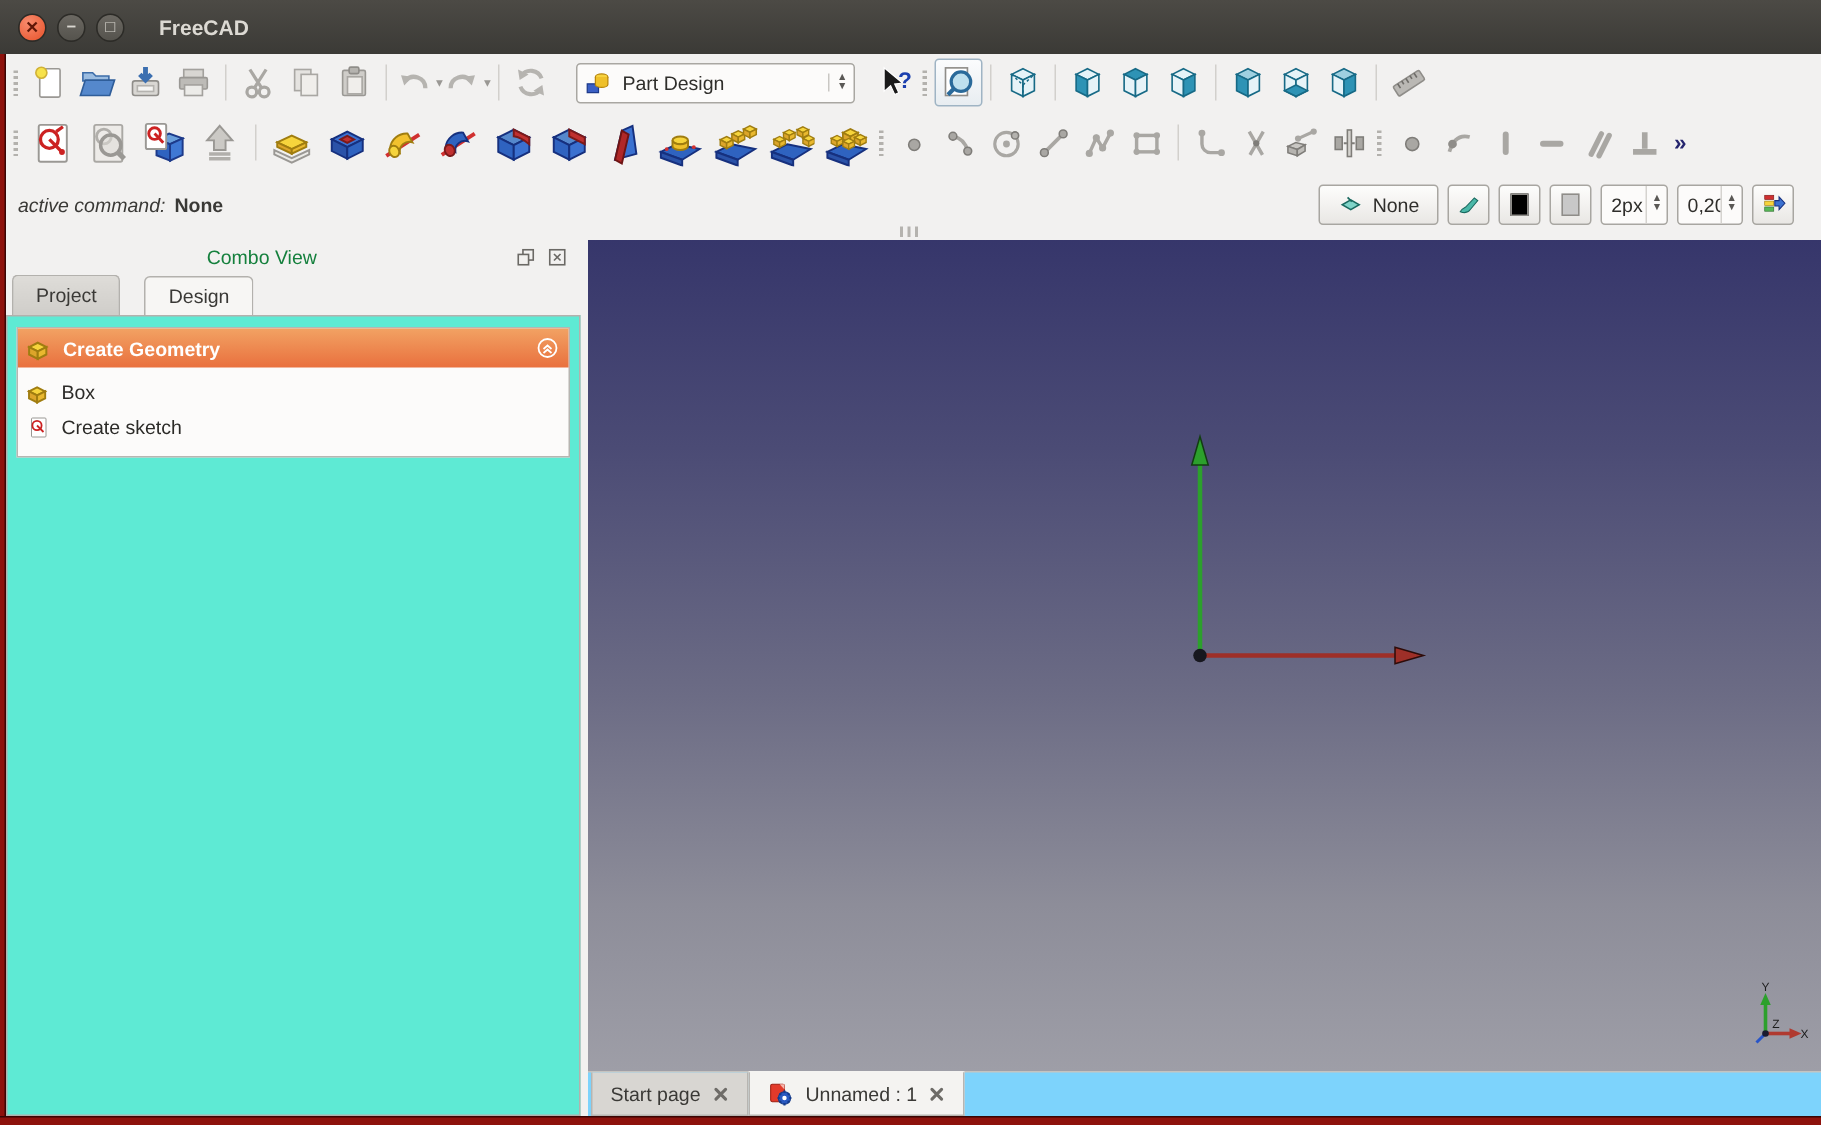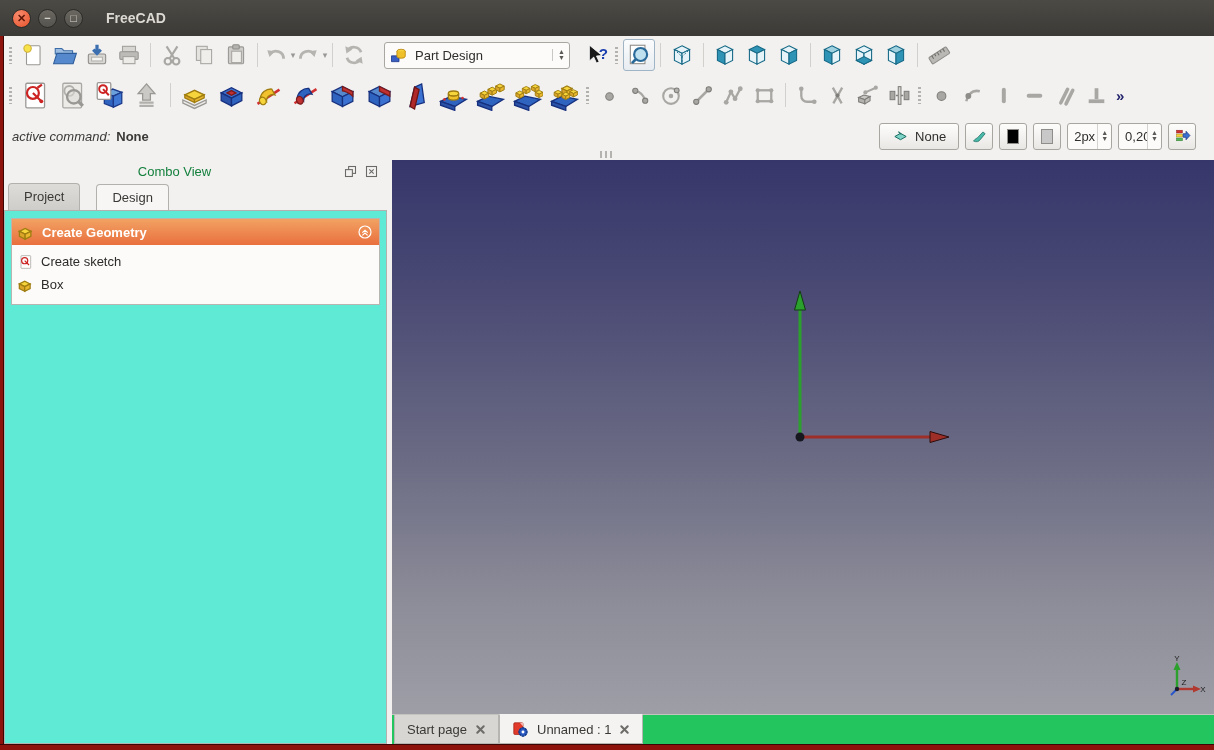--- a/index.html
+++ b/index.html
@@ -82,21 +82,21 @@
 
   
   .viewport { position:absolute; left:392px; top:160px; right:0; bottom:36px;
     background:linear-gradient(180deg,#36366b 0%, #4b4b75 25%, #6c6c85 55%, #8d8d99 80%, #9e9ea7 100%); }
   .viewport svg.axes { position:absolute; inset:0; width:100%; height:100%; }
   .navaxes { position:absolute; right:8px; bottom:14px; width:44px; height:46px; }
   .splitdots { position:absolute; left:600px; top:151px; width:16px; height:8px; display:flex; gap:3px; }
   .splitdots i { width:2px; height:7px; background:#b5b3af; }
 
   
-  .tabbar { position:absolute; left:392px; right:0; bottom:6px; height:30px; background:#22c55e;
+  .tabbar { position:absolute; left:392px; right:0; bottom:6px; height:30px; background:#7dd3fc;
     border-top:1px solid #c5c3bf; display:flex; align-items:stretch; padding-left:2px; }
   .dtab { display:flex; align-items:center; gap:8px; padding:0 12px; border:1px solid #b7b5b1; border-top:none;
     border-radius:0 0 0 0; background:#d8d6d2; color:#3a3936; }
   .dtab.active { background:#f4f3f1; border-top:1px solid #f4f3f1; margin-top:-1px;justify-content:space-between; }
   .dtab svg.doc { width:17px; height:17px; }
   .dtab svg.x { width:11px; height:11px; }
 </style>
 </head>
 <body>
 
@@ -742,35 +742,35 @@
           </svg>
         <span class="tlabel">Create Geometry</span>
         <span class="collapse" style="display: inline-block;"><svg viewBox="0 0 24 24" width="100%" height="100%">
               <circle cx="12" cy="12" r="9" fill="none" stroke="#fff" stroke-width="1.8"></circle>
               <path d="M8 13 L12 9.5 L16 13 M8 17 L12 13.5 L16 17" stroke="#fff" stroke-width="1.8" fill="none"></path>
             </svg></span>
       </div>
       <div class="taskitems">
           <div class="taskitem">
             <svg viewBox="0 0 24 24">
+              <g transform="translate(2 5) scale(2.7)">
+                <path d="M0 2 L3 .5 L6 2 L3 3.5Z" fill="#f6d43c" stroke="#a07d10" stroke-width=".7"></path>
+                <path d="M0 2 v2.6 l3 1.5 v-2.6z" fill="#dca52a" stroke="#a07d10" stroke-width=".7"></path>
+                <path d="M6 2 v2.6 l-3 1.5 v-2.6z" fill="#e9b82f" stroke="#a07d10" stroke-width=".7"></path>
+              </g>
+            </svg>
+            <span>Box</span>
+          </div>
+          <div class="taskitem">
+            <svg viewBox="0 0 24 24">
               <rect x="4.5" y="2.5" width="14.5" height="19" rx="1" fill="#fff" stroke="#9a9894"></rect>
               <circle cx="10" cy="10" r="4.6" fill="none" stroke="#cc2222" stroke-width="1.8"></circle>
               <path d="M10 10 L16.5 16.5" stroke="#cc2222" stroke-width="1.8"></path>
             </svg>
             <span>Create sketch</span>
-          </div>
-          <div class="taskitem">
-            <svg viewBox="0 0 24 24">
-              <g transform="translate(2 5) scale(2.7)">
-                <path d="M0 2 L3 .5 L6 2 L3 3.5Z" fill="#f6d43c" stroke="#a07d10" stroke-width=".7"></path>
-                <path d="M0 2 v2.6 l3 1.5 v-2.6z" fill="#dca52a" stroke="#a07d10" stroke-width=".7"></path>
-                <path d="M6 2 v2.6 l-3 1.5 v-2.6z" fill="#e9b82f" stroke="#a07d10" stroke-width=".7"></path>
-              </g>
-            </svg>
-            <span>Box</span>
           </div>
         </div>
     </div>
   </div>
 </div>
 
 <div class="viewport">
   <svg class="axes" viewBox="0 0 822 554" preserveAspectRatio="none">
     <line x1="408" y1="277" x2="408" y2="146" stroke="#2ca02c" stroke-width="3"></line>
     <polygon points="408,131 402.5,150 413.5,150" fill="#2ca02c" stroke="#123d12" stroke-width="1"></polygon>

